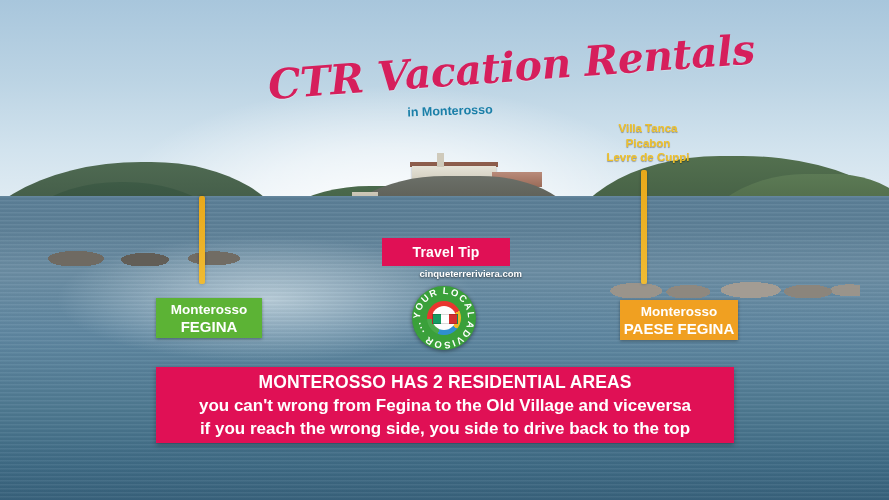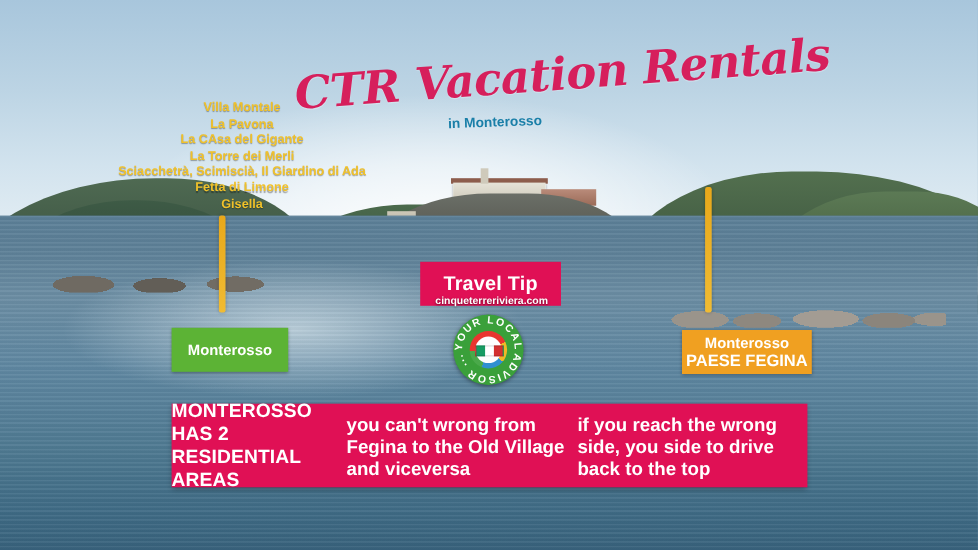--- a/index.html
+++ b/index.html
@@ -161,29 +161,29 @@
   .leader{
     position:absolute;width:6px;
     background:linear-gradient(to bottom,#e8a81a,#f0bb33);
     border-radius:2px;
     box-shadow:0 0 3px rgba(0,0,0,.3);
   }
   .leader.left{left:199px;top:196px;height:88px;}
   .leader.right{left:641px;top:170px;height:114px;}
 
   .tip{
-    position:absolute;left:382px;top:238px;width:128px;height:40px;
+    position:absolute;left:382px;top:238px;width:128px;height:28px;
     background:#e01055;color:#fff;
-    font-size:18px;font-weight:bold;
+    font-size:14px;font-weight:bold;
     display:flex;align-items:center;justify-content:center;
     letter-spacing:.2px;
   }
   .site{
     position:absolute;left:372px;top:268px;width:150px;
-    text-align:center;color:#fff;font-size:9.5px;font-weight:bold;
+    text-align:right;color:#fff;font-size:9.5px;font-weight:bold;
     text-shadow:0 1px 2px rgba(0,0,0,.6);
   }
 
   .badge{
     position:absolute;left:412px;top:286px;width:64px;height:64px;
     border-radius:50%;
     background:#3aa03a;
     box-shadow:0 1px 4px rgba(0,0,0,.45);
   }
   .badge .ring-text{
@@ -214,21 +214,22 @@
     box-shadow:0 1px 3px rgba(0,0,0,.35);
   }
   .zone .ln1{font-size:13.5px;}
   .zone .ln2{font-size:15px;}
   .zone.green{left:156px;top:298px;width:106px;height:40px;background:#5cb335;}
   .zone.orange{left:620px;top:300px;width:118px;height:40px;background:#f0a021;}
 
   .banner{
     position:absolute;left:156px;top:367px;width:578px;height:76px;
     background:#e01055;color:#fff;
-    display:flex;flex-direction:row;align-items:center;justify-content:center;
+    display:flex;flex-direction:column;align-items:center;justify-content:center;
+    text-align:center;
     box-shadow:0 2px 5px rgba(0,0,0,.3);
   }
   .banner .l1{font-size:17.5px;font-weight:bold;letter-spacing:.1px;}
   .banner .l2,.banner .l3{font-size:17px;font-weight:bold;margin-top:3px;}
 </style>
 </head>
 <body>
 
 <div class="stage">
 
@@ -264,27 +265,23 @@
     <div class="bridge"></div>
     <div class="beachstrip"></div>
     <div class="sea"></div>
     <div class="rocks-l"></div>
     <div class="rocks"></div>
   </div>
 
   <div class="title">CTR Vacation Rentals</div>
   <div class="subtitle">in Monterosso</div>
 
-  <div class="list left" style="white-space:pre-line;">Villa Montale
-La Pavona
-La CAsa del Gigante
-La Torre dei Merli
-Sciacchetrà, Scimiscià, Il Giardino di Ada
-Fetta di Limone
-Gisella</div>
+  <div class="list right" style="white-space:pre-line;">Villa Tanca
+Picabon
+Levre de Cuppi</div>
 
   <div class="leader left"></div>
   <div class="leader right"></div>
 
   <div class="tip">Travel Tip</div>
   <div class="site">cinqueterreriviera.com</div>
 
   <div class="badge">
     <div class="ring-text">
       <svg width="64" height="64" viewBox="0 0 64 64" aria-hidden="true">
@@ -299,20 +296,21 @@
           <textPath href="#arcBot" startOffset="50%" text-anchor="middle" id="arc-bot-label">ADVISOR ...</textPath>
         </text>
       </svg>
     </div>
     <div class="inner"></div>
     <div class="flag"></div>
   </div>
 
   <div class="zone green">
     <span class="ln1">Monterosso</span>
+    <span class="ln2">FEGINA</span>
   </div>
   <div class="zone orange">
     <span class="ln1">Monterosso</span>
     <span class="ln2">PAESE FEGINA</span>
   </div>
 
   <div class="banner">
     <div class="l1">MONTEROSSO HAS 2 RESIDENTIAL AREAS</div>
     <div class="l2">you can't wrong from Fegina to the Old Village and viceversa</div>
     <div class="l3">if you reach the wrong side, you side to drive back to the top</div>

